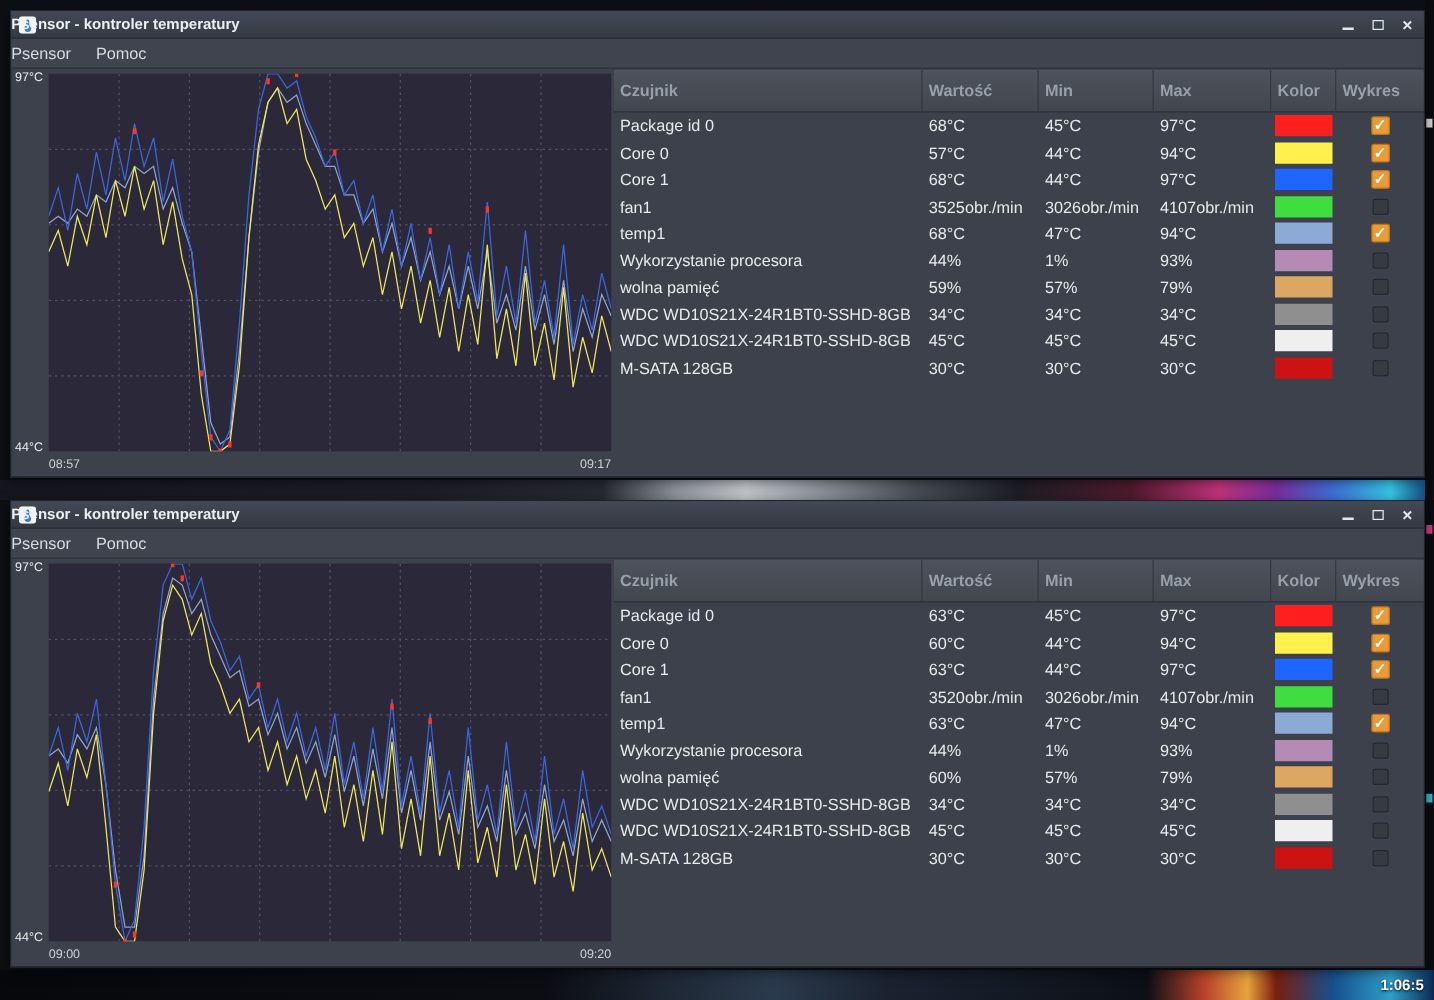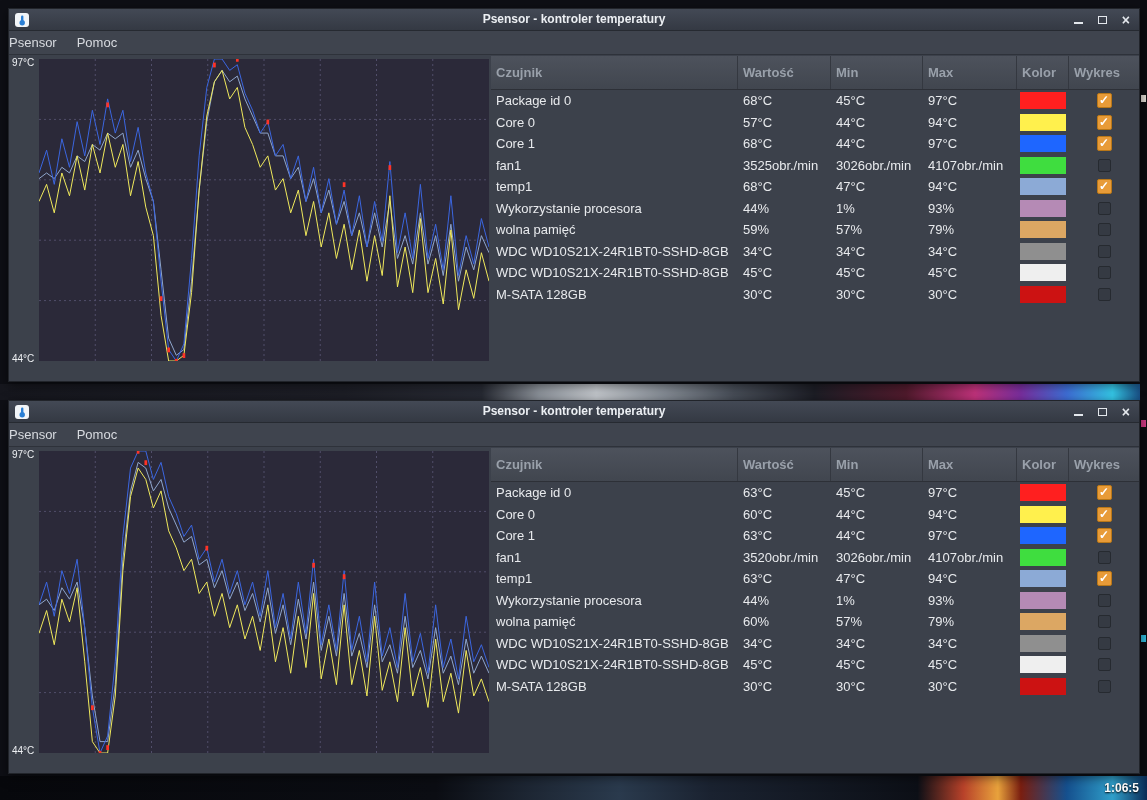--- a/index.html
+++ b/index.html
@@ -38,21 +38,21 @@
     background:#3c414b; border:1px solid #21242a;
     box-shadow:0 3px 10px rgba(0,0,0,.55);
   }
   .titlebar {
     height:22px; background:linear-gradient(#434955,#343943);
     position:relative; display:flex; align-items:center;
     border-bottom:1px solid #262a31;
   }
   .app-icon { position:absolute; left:6px; top:4px; width:14px; height:14px; }
   .title {
-    position:absolute; left:0; right:0; text-align:center;
+    position:absolute; left:0; right:0; 
     color:#eceff3; font-size:12px; font-weight:bold; line-height:21px;
   }
   .win-controls {
     position:absolute; right:9px; top:0; height:100%;
     display:flex; align-items:center; gap:15px; z-index:2;
   }
   .wbtn { color:#e3e7ec; cursor:default; display:flex; align-items:center; }
   .glyph-min { display:block; width:9px; height:2px; background:#e3e7ec; margin-top:6px; }
   .glyph-max { display:block; width:9px; height:8px; border:1px solid #e3e7ec; }
   .glyph-close { font-size:14px; font-weight:bold; line-height:14px; }
@@ -170,20 +170,24 @@
             <rect x="28.51" y="95.53" width="0.6" height="1.6" fill="#ff3326"></rect>
             <rect x="30.21" y="99.30" width="0.6" height="1.6" fill="#ff3326"></rect>
             <rect x="31.90" y="97.41" width="0.6" height="1.6" fill="#ff3326"></rect>
             <rect x="38.68" y="1.19" width="0.6" height="1.6" fill="#ff3326"></rect>
             <rect x="43.77" y="-0.70" width="0.6" height="1.6" fill="#ff3326"></rect>
             <rect x="50.55" y="20.05" width="0.6" height="1.6" fill="#ff3326"></rect>
             <rect x="67.50" y="40.81" width="0.6" height="1.6" fill="#ff3326"></rect>
             <rect x="77.67" y="35.15" width="0.6" height="1.6" fill="#ff3326"></rect>
           </svg>
         </div>
+        <div class="xlabels">
+          <span>08:57</span>
+          <span>09:17</span>
+        </div>
       </div>
       <div class="table-panel">
         <div class="thead">
           <span class="th w-name">Czujnik</span>
           <span class="th w-val">Wartość</span>
           <span class="th w-min">Min</span>
           <span class="th w-max">Max</span>
           <span class="th w-kolor">Kolor</span>
           <span class="th w-wykres">Wykres</span>
         </div>
@@ -369,20 +373,24 @@
             <rect x="11.56" y="84.21" width="0.6" height="1.6" fill="#ff3326"></rect>
             <rect x="13.26" y="99.30" width="0.6" height="1.6" fill="#ff3326"></rect>
             <rect x="14.95" y="97.41" width="0.6" height="1.6" fill="#ff3326"></rect>
             <rect x="21.73" y="-0.70" width="0.6" height="1.6" fill="#ff3326"></rect>
             <rect x="23.43" y="3.07" width="0.6" height="1.6" fill="#ff3326"></rect>
             <rect x="36.99" y="31.38" width="0.6" height="1.6" fill="#ff3326"></rect>
             <rect x="60.72" y="37.04" width="0.6" height="1.6" fill="#ff3326"></rect>
             <rect x="67.50" y="40.81" width="0.6" height="1.6" fill="#ff3326"></rect>
           </svg>
         </div>
+        <div class="xlabels">
+          <span>09:00</span>
+          <span>09:20</span>
+        </div>
       </div>
       <div class="table-panel">
         <div class="thead">
           <span class="th w-name">Czujnik</span>
           <span class="th w-val">Wartość</span>
           <span class="th w-min">Min</span>
           <span class="th w-max">Max</span>
           <span class="th w-kolor">Kolor</span>
           <span class="th w-wykres">Wykres</span>
         </div>

